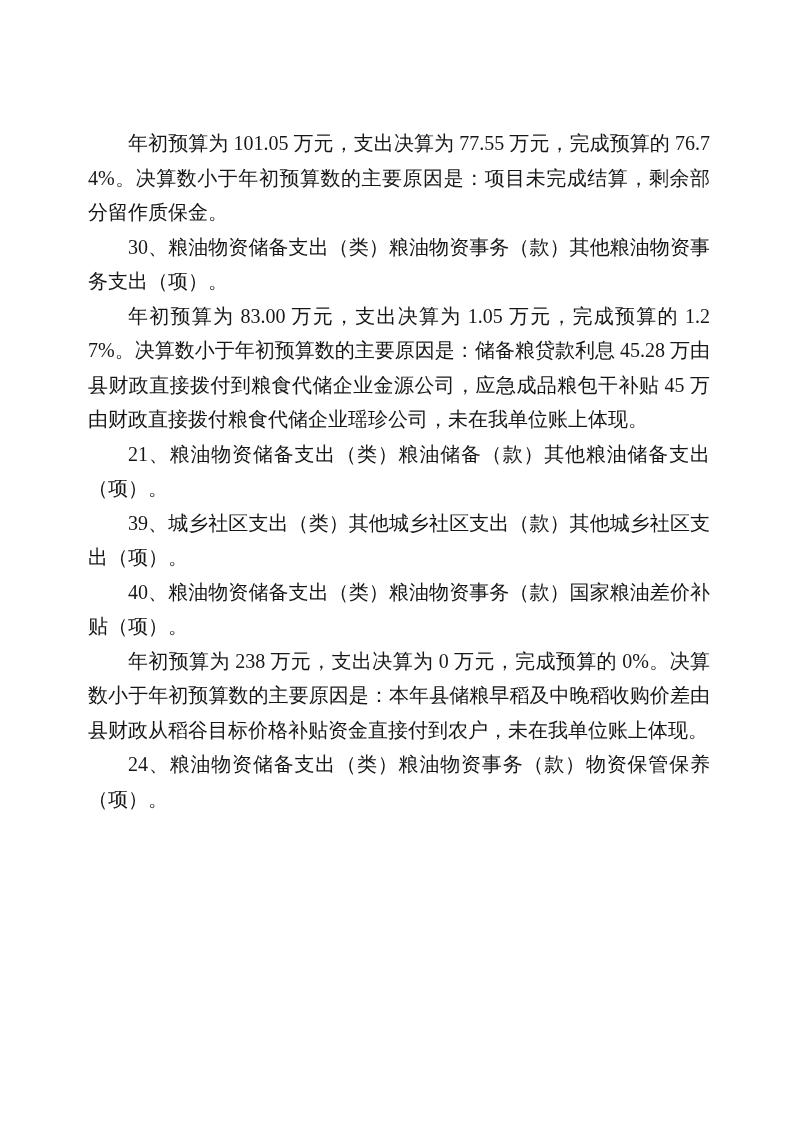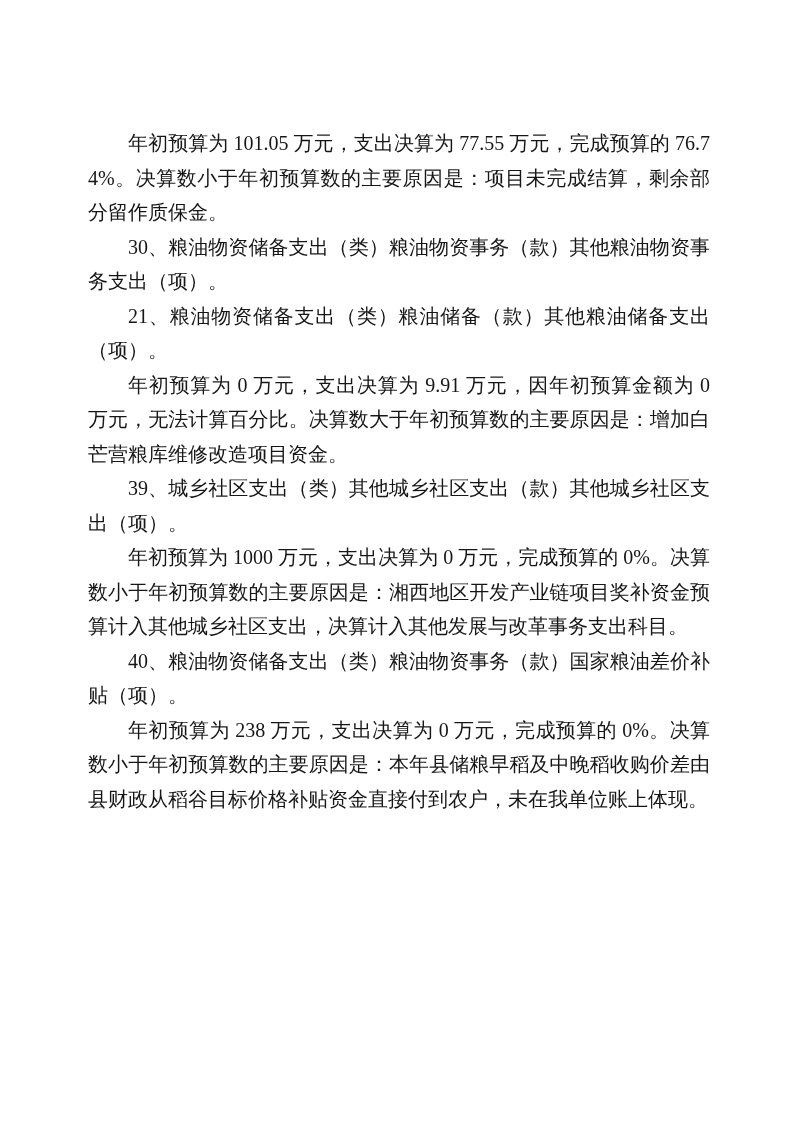--- a/index.html
+++ b/index.html
@@ -35,20 +35,20 @@
     word-break: break-all;
   }
 </style>
 </head>
 <body>
 
 <div class="page">
   <div class="doc-body">
     <p>年初预算为 101.05 万元，支出决算为 77.55 万元，完成预算的 76.74%。决算数小于年初预算数的主要原因是：项目未完成结算，剩余部分留作质保金。</p>
     <p>30、粮油物资储备支出（类）粮油物资事务（款）其他粮油物资事务支出（项）。</p>
+    <p>年初预算为 83.00 万元，支出决算为 1.05 万元，完成预算的 1.27%。决算数小于年初预算数的主要原因是：储备粮贷款利息 45.28 万由县财政直接拨付到粮食代储企业金源公司，应急成品粮包干补贴 45 万由财政直接拨付粮食代储企业瑶珍公司，未在我单位账上体现。</p>
     <p>21、粮油物资储备支出（类）粮油储备（款）其他粮油储备支出（项）。</p>
-    <p>年初预算为 0 万元，支出决算为 9.91 万元，因年初预算金额为 0 万元，无法计算百分比。决算数大于年初预算数的主要原因是：增加白芒营粮库维修改造项目资金。</p>
     <p>39、城乡社区支出（类）其他城乡社区支出（款）其他城乡社区支出（项）。</p>
-    <p>年初预算为 1000 万元，支出决算为 0 万元，完成预算的 0%。决算数小于年初预算数的主要原因是：湘西地区开发产业链项目奖补资金预算计入其他城乡社区支出，决算计入其他发展与改革事务支出科目。</p>
     <p>40、粮油物资储备支出（类）粮油物资事务（款）国家粮油差价补贴（项）。</p>
     <p>年初预算为 238 万元，支出决算为 0 万元，完成预算的 0%。决算数小于年初预算数的主要原因是：本年县储粮早稻及中晚稻收购价差由县财政从稻谷目标价格补贴资金直接付到农户，未在我单位账上体现。</p>
+    <p>24、粮油物资储备支出（类）粮油物资事务（款）物资保管保养（项）。</p>
   </div>
 </div>
 
 </body></html>

